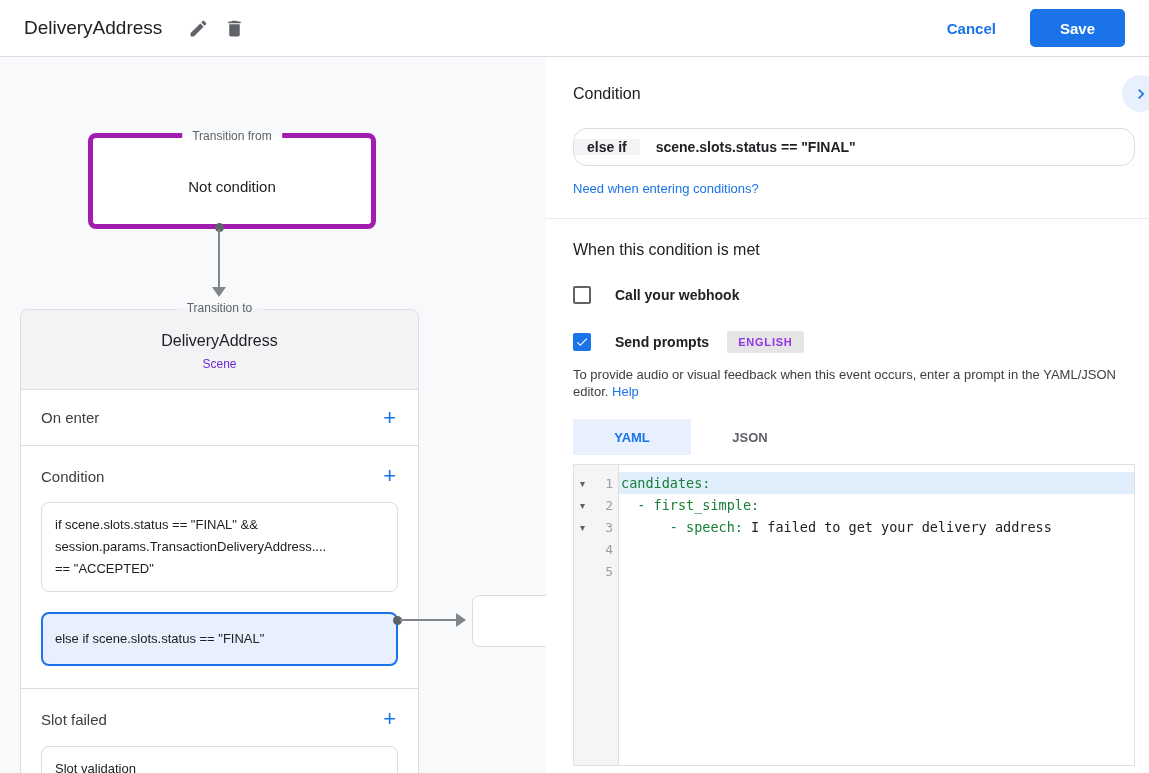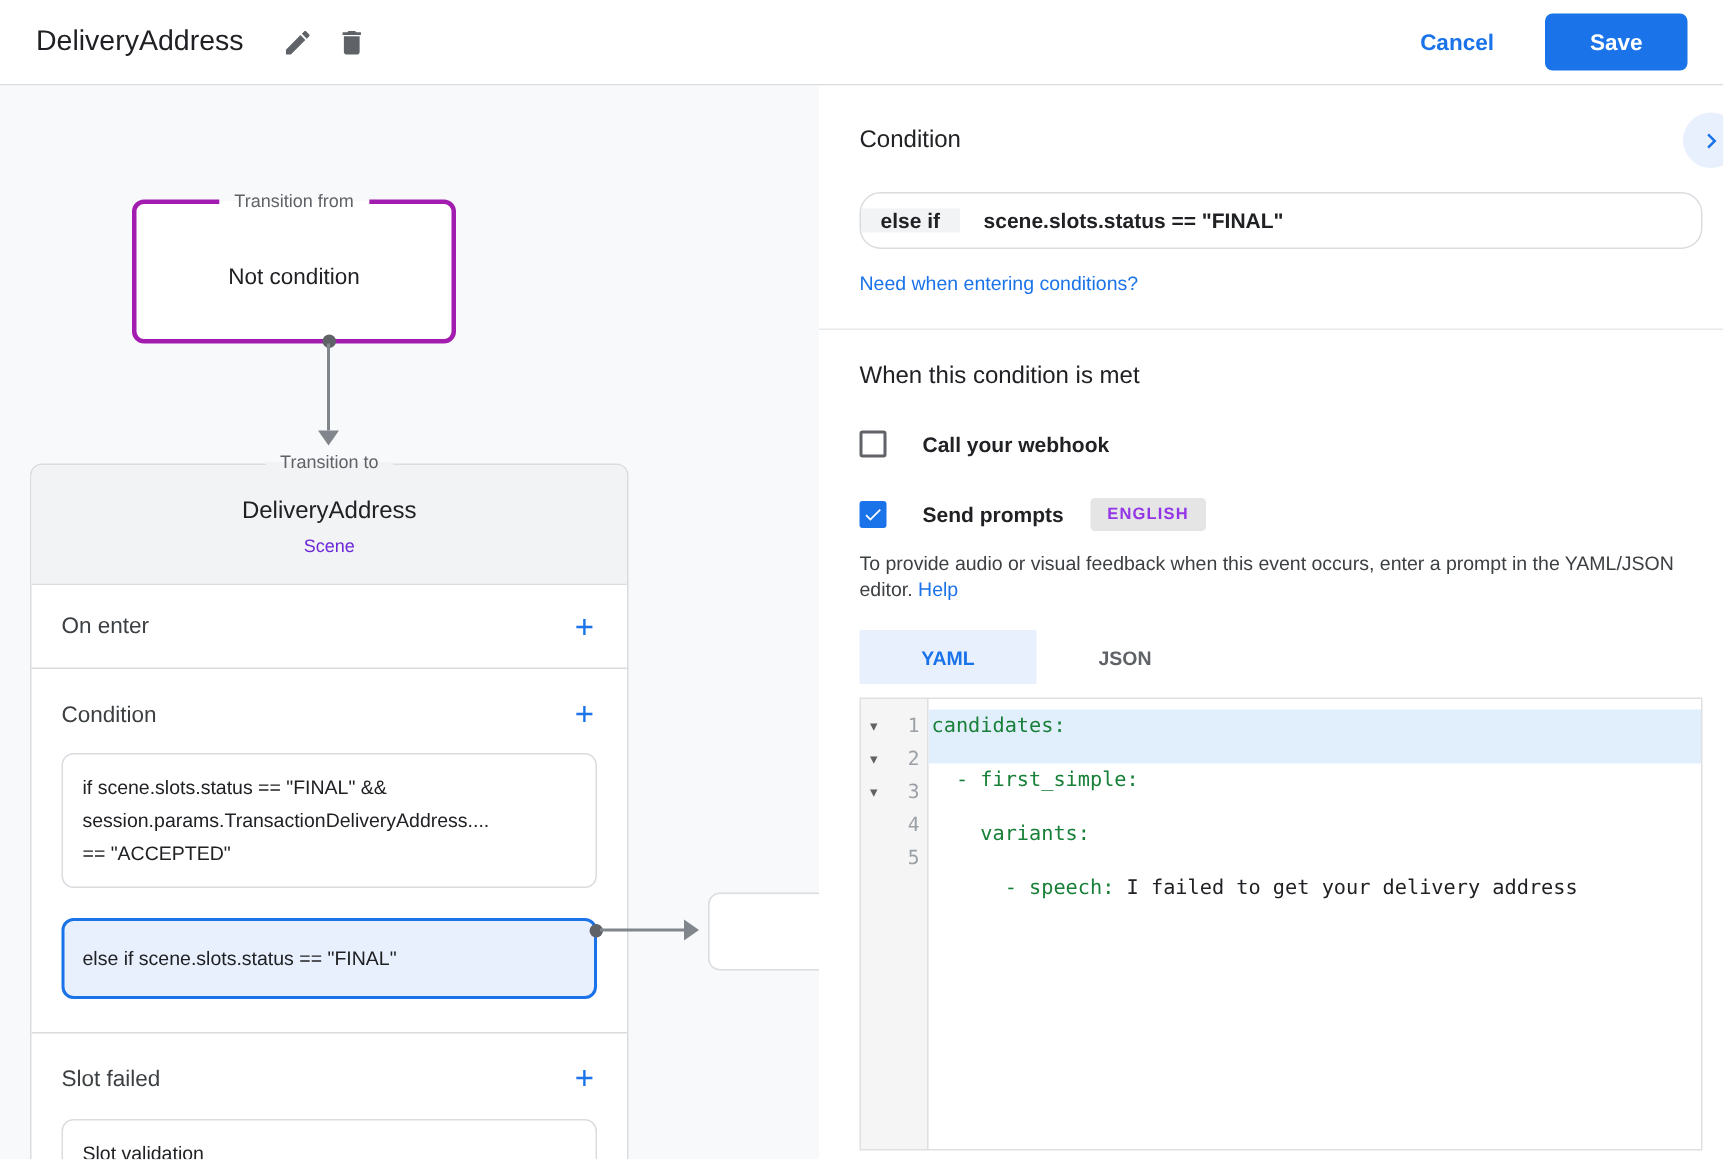--- a/index.html
+++ b/index.html
@@ -23,22 +23,22 @@
                 border-radius:5px; }
 
   
   .canvas { position:absolute; top:57px; left:0; width:546px; height:716px;
             background:#f8f9fa; overflow:hidden; }
   .node-label { position:absolute; top:-9px; left:50%; transform:translateX(-50%);
                 font-size:12px; color:#5f6368; padding:0 10px; white-space:nowrap; }
   .lbl-on-white { background:linear-gradient(to bottom, #f8f9fa 50%, #ffffff 50%); }
   .lbl-on-gray  { background:linear-gradient(to bottom, #f8f9fa 50%, #f1f3f4 50%); }
 
-  .node-from { position:absolute; left:88px; top:76px; width:216px; height:96px;
-               background:#fff; border:3px solid #a21caf; border-radius:8px; }
+  .node-from { position:absolute; left:88px; top:76px; width:288px; height:96px;
+               background:#fff; border:5px solid #a21caf; border-radius:8px; }
   .node-from-value { text-align:center; margin-top:40px; font-size:15px; color:#202124; }
 
   .v-dot  { position:absolute; left:215px; top:166px; width:9px; height:9px; border-radius:50%; background:#5f6368; }
   .v-line { position:absolute; left:218px; top:172px; width:2px; height:58px; background:#80868b; }
   .v-head { position:absolute; left:212px; top:230px; width:0; height:0;
             border-left:7px solid transparent; border-right:7px solid transparent; border-top:10px solid #80868b; }
 
   .scene-card { position:absolute; left:20px; top:252px; width:399px; height:560px;
                 background:#fff; border:1px solid #dadce0; border-radius:8px; }
   .scene-header { background:#f1f3f4; border-radius:8px 8px 0 0; height:80px;
@@ -106,21 +106,21 @@
   .tab.inactive { color:#5f6368; }
 
   .editor { margin-top:9px; width:562px; height:302px; border:1px solid #e0e0e0;
             display:flex; background:#fff; overflow:hidden; }
   .gutter { width:45px; background:#f5f5f5; border-right:1px solid #e0e0e0; padding-top:7px; }
   .gutter-row { display:flex; align-items:center; height:22px; }
   .fold { width:17px; text-align:center; font-size:10px; color:#616161; cursor:pointer; }
   .lnum { flex:1; text-align:right; padding-right:5px; font-family:"DejaVu Sans Mono",monospace;
           font-size:13px; color:#9aa0a6; }
   .code { flex:1; padding-top:7px; overflow:hidden; }
-  .code-row { height:36px; line-height:22px; font-family:"DejaVu Sans Mono",monospace;
+  .code-row { height:22px; line-height:22px; font-family:"DejaVu Sans Mono",monospace;
               font-size:13.5px; white-space:pre; padding-left:2px; }
   .code-row.hl { background:#e1effd; }
   .tok-green { color:#188038; }
   .tok-plain { color:#202124; }
 </style>
 </head>
 <body>
 
 <div class="app">
 
@@ -264,20 +264,19 @@
           <span class="lnum">4</span>
         </div>
         <div class="gutter-row">
           <span class="fold"></span>
           <span class="lnum">5</span>
         </div>
       </div>
       <div class="code">
         <div class="code-row hl"><span class="tok-green">candidates:</span><span class="tok-plain"></span></div>
         <div class="code-row"><span class="tok-green">  - first_simple:</span><span class="tok-plain"></span></div>
-        <div class="code-row"><span class="tok-green">    variants:</span><span class="tok-plain"></span></div>
         <div class="code-row"><span class="tok-green">      - speech:</span><span class="tok-plain"> I failed to get your delivery address</span></div>
         <div class="code-row"><span class="tok-green"></span><span class="tok-plain"></span></div>
       </div>
     </div>
   </div>
 
 </div>
 
 </body></html>

